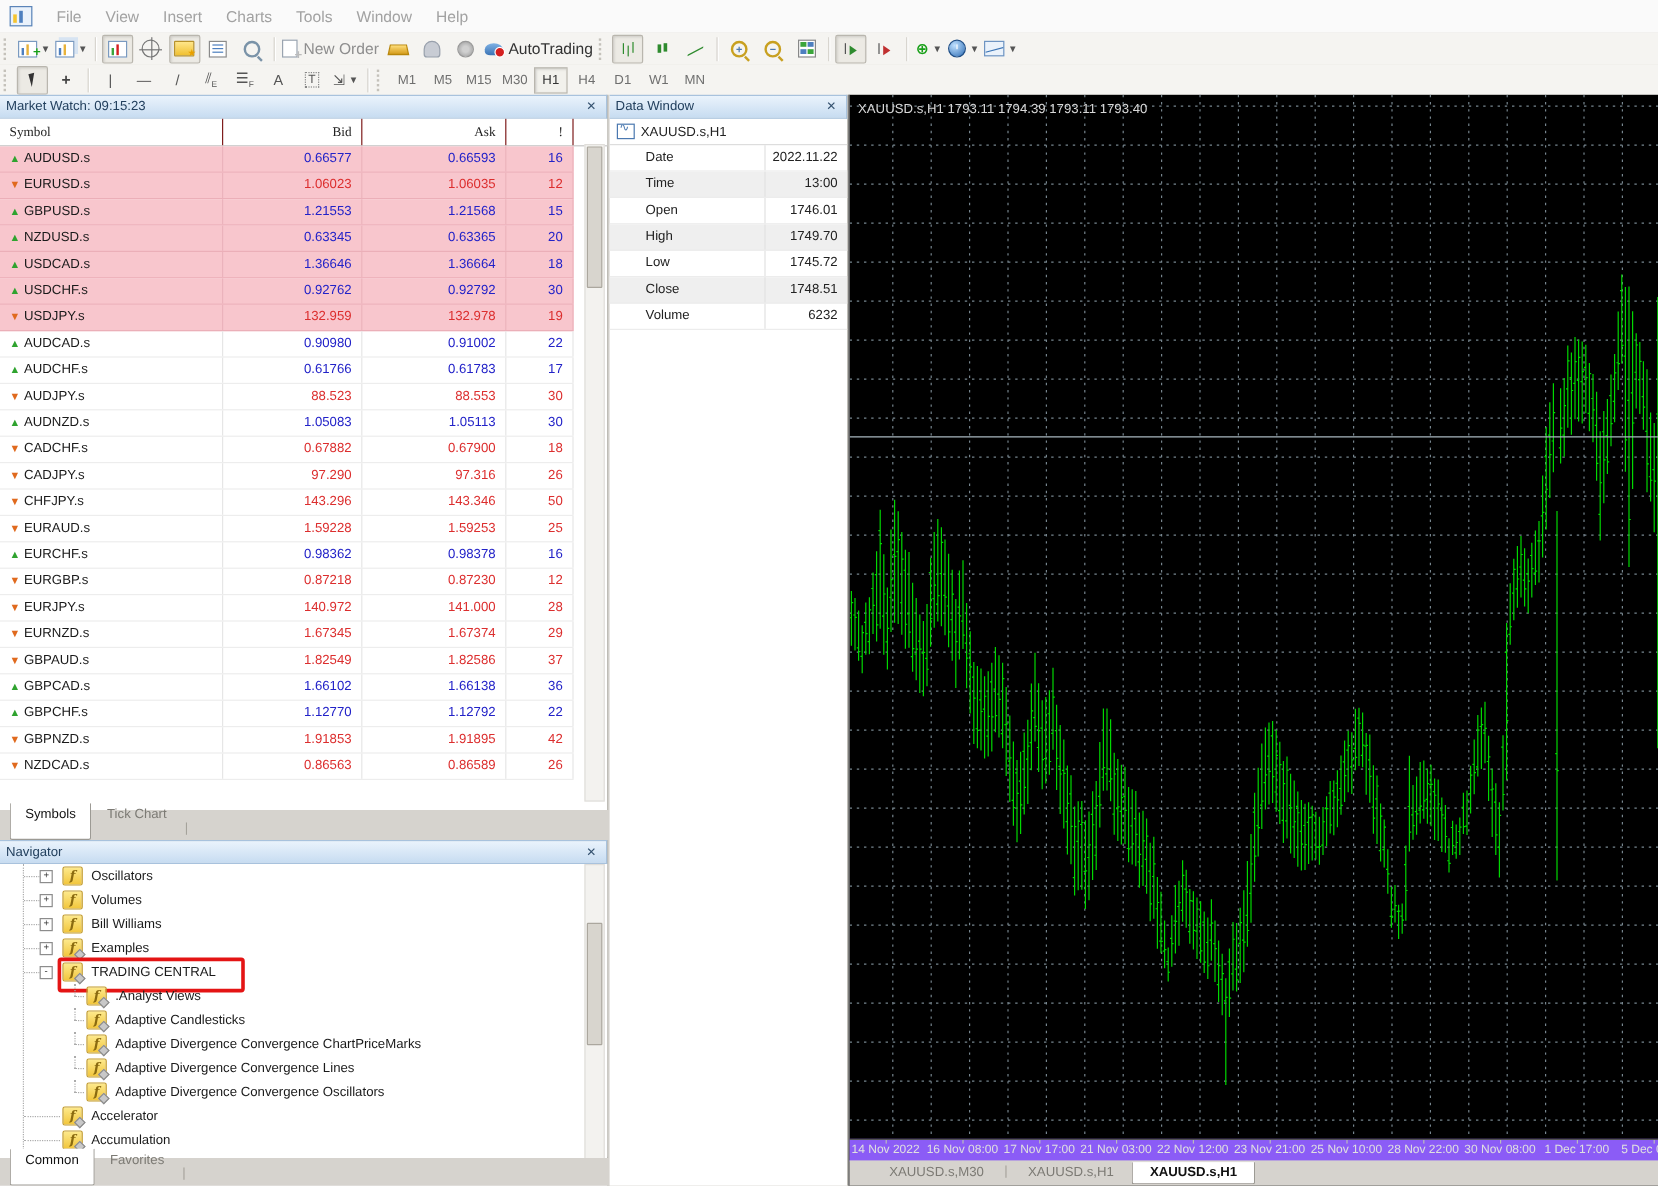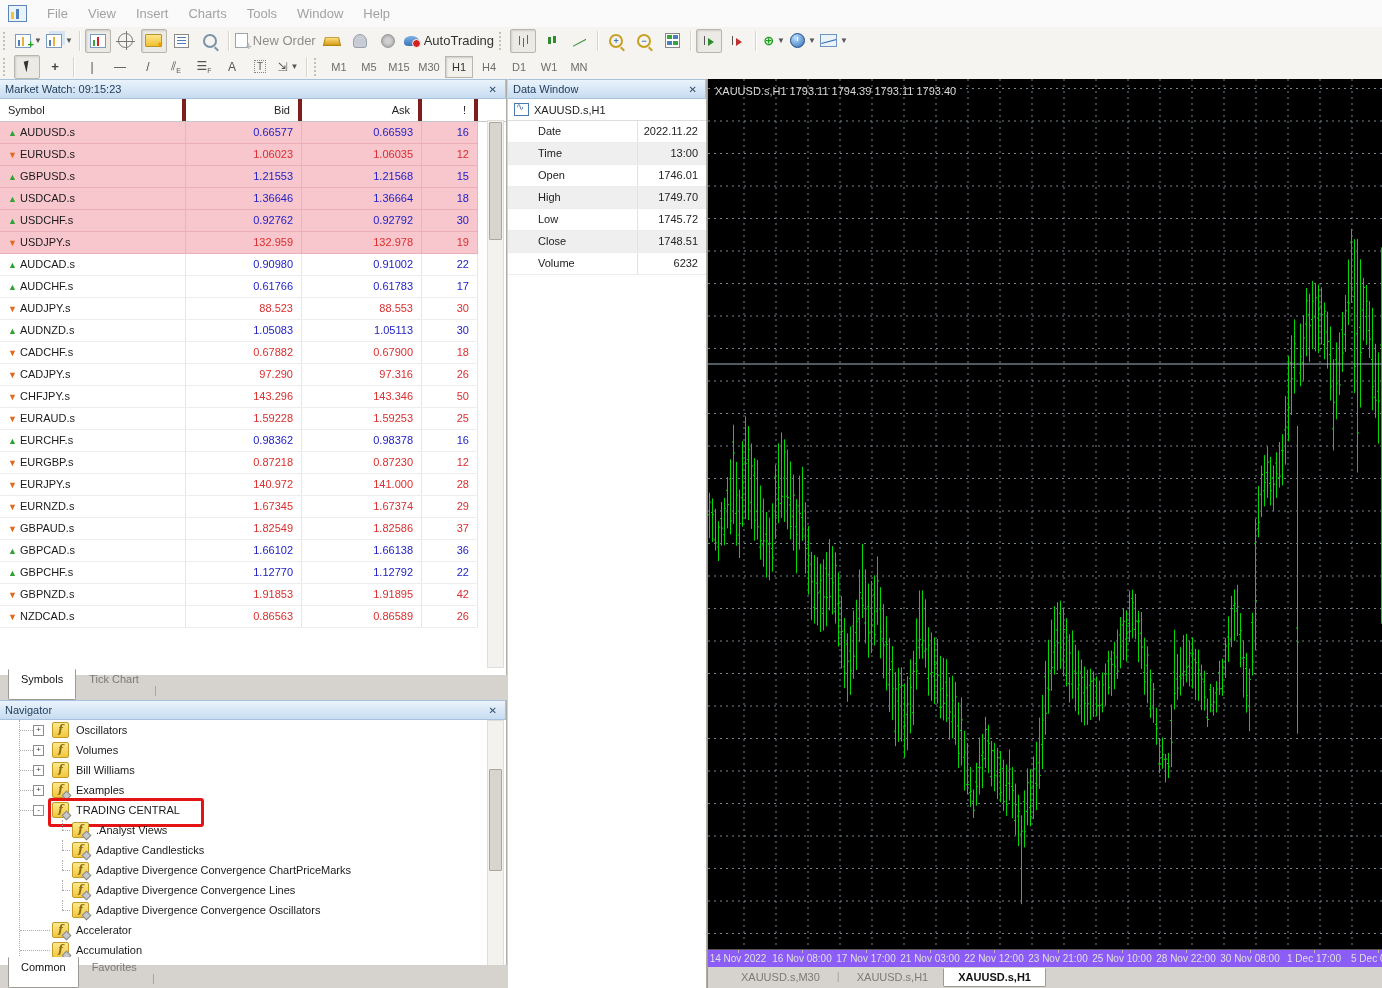--- a/index.html
+++ b/index.html
@@ -72,21 +72,21 @@
   .panel-header{height:18px;background:linear-gradient(#EAF3FC,#C7DCF1);border:1px solid #A8C2DD;border-left:none;display:flex;align-items:center;padding:0 5px;color:#23405E;}
   .panel-header .ttl{flex:1;}
   .panel-header .x{color:#33506E;font-size:10px;padding:0 3px;font-weight:bold;}
   .tabstrip{display:flex;align-items:flex-end;padding-left:8px;background:#D6D3CE;height:100%;}
   .btab{padding:3px 12px 14px;color:#7C7A74;border:1px solid transparent;position:relative;top:0;}
   .btab.active{background:#FFF;border:1px solid #9C9A94;border-top:1px solid #FFF;color:#111;border-radius:0 0 2px 2px;margin-top:-1px;}
   .tabdiv{color:#A5A29B;margin:0 2px 4px;}
   
   #market-watch{left:0;top:79px;width:506px;height:621px;background:#FFF;border-right:1px solid #AFACA5;}
   #mw-colheader{display:grid;grid-template-columns:186px 116px 120px 56px;height:22px;line-height:22px;border-bottom:1px solid #C6C6C6;background:#FFF;}
-  #mw-colheader div{border-right:4px solid #7f1d1d;padding:0 8px;}
+  #mw-colheader div{border-right:1px solid #7f1d1d;padding:0 8px;font-family:Liberation Serif, serif;}
   #mw-colheader .num{text-align:right;}
   .mw-row{display:grid;grid-template-columns:186px 116px 120px 56px;height:21px;line-height:21px;border-bottom:1px solid #EDEDED;width:478px;}
   .mw-row.pink{background:#F8C6CD;border-bottom:1px solid #EBAFB8;}
   .mw-row div{border-right:1px solid #E6E6E6;padding:0 8px;white-space:nowrap;overflow:hidden;}
   .mw-row.pink div{border-right:1px solid #EBB3BC;}
   .mw-row .num{text-align:right;}
   .mw-row .up{color:#2222C8;}
   .mw-row .dn{color:#DC2E2E;}
   .arr{display:inline-block;width:12px;font-size:9px;}
   .arr.up{color:#2FA32F;} .arr.dn{color:#E06A1E;}
@@ -304,20 +304,26 @@
         <div class="num dn">1.06035</div>
         <div class="num dn">12</div>
       </div>
       <div class="mw-row pink">
         <div><span class="arr up">▲</span><span class="sym">GBPUSD.s</span></div>
         <div class="num up">1.21553</div>
         <div class="num up">1.21568</div>
         <div class="num up">15</div>
       </div>
       <div class="mw-row pink">
+        <div><span class="arr up">▲</span><span class="sym">NZDUSD.s</span></div>
+        <div class="num up">0.63345</div>
+        <div class="num up">0.63365</div>
+        <div class="num up">20</div>
+      </div>
+      <div class="mw-row pink">
         <div><span class="arr up">▲</span><span class="sym">USDCAD.s</span></div>
         <div class="num up">1.36646</div>
         <div class="num up">1.36664</div>
         <div class="num up">18</div>
       </div>
       <div class="mw-row pink">
         <div><span class="arr up">▲</span><span class="sym">USDCHF.s</span></div>
         <div class="num up">0.92762</div>
         <div class="num up">0.92792</div>
         <div class="num up">30</div>

